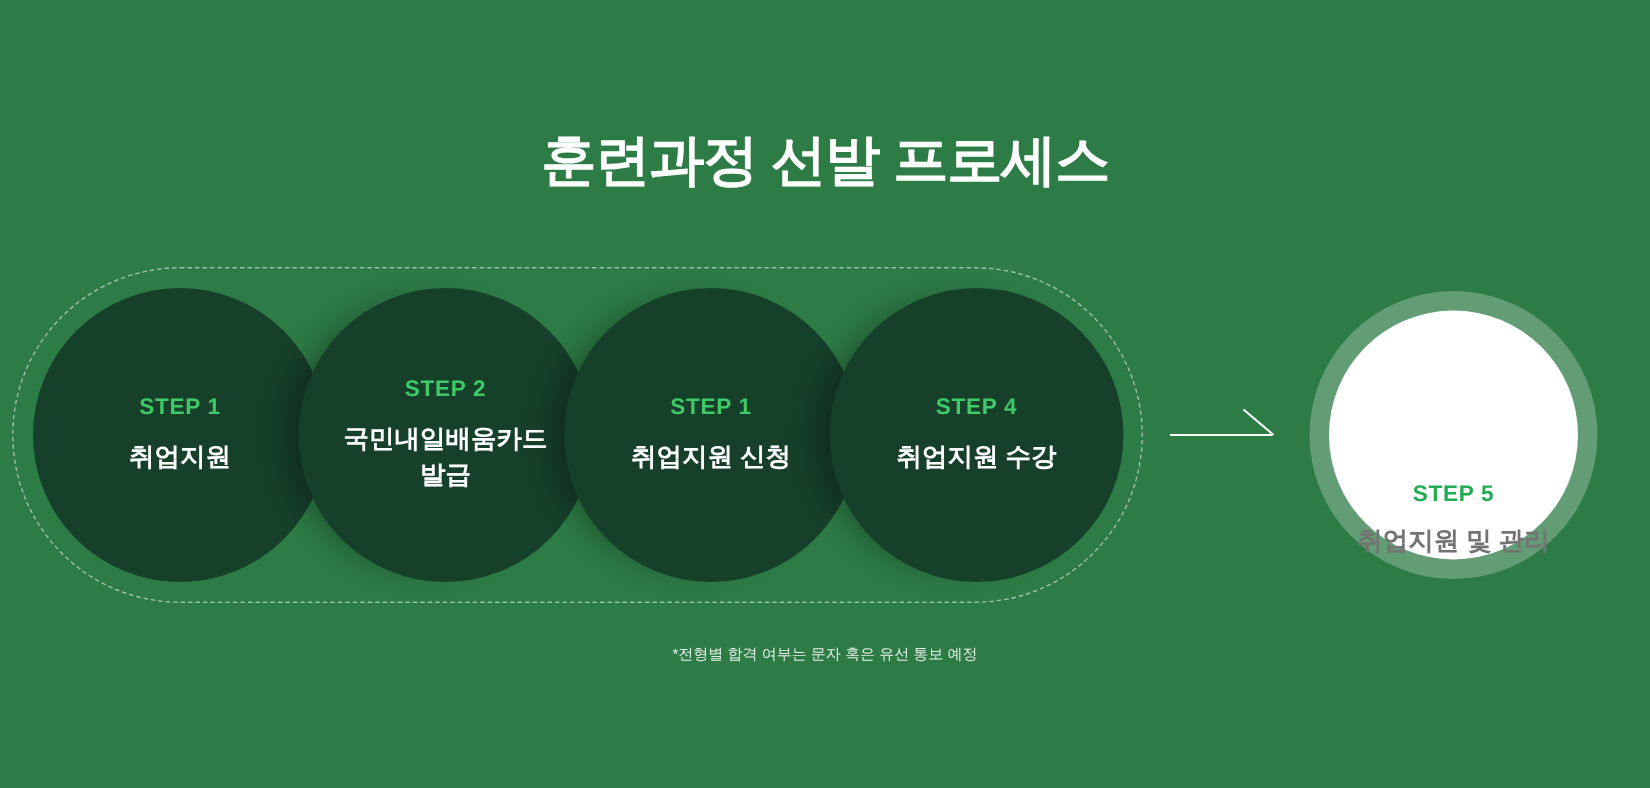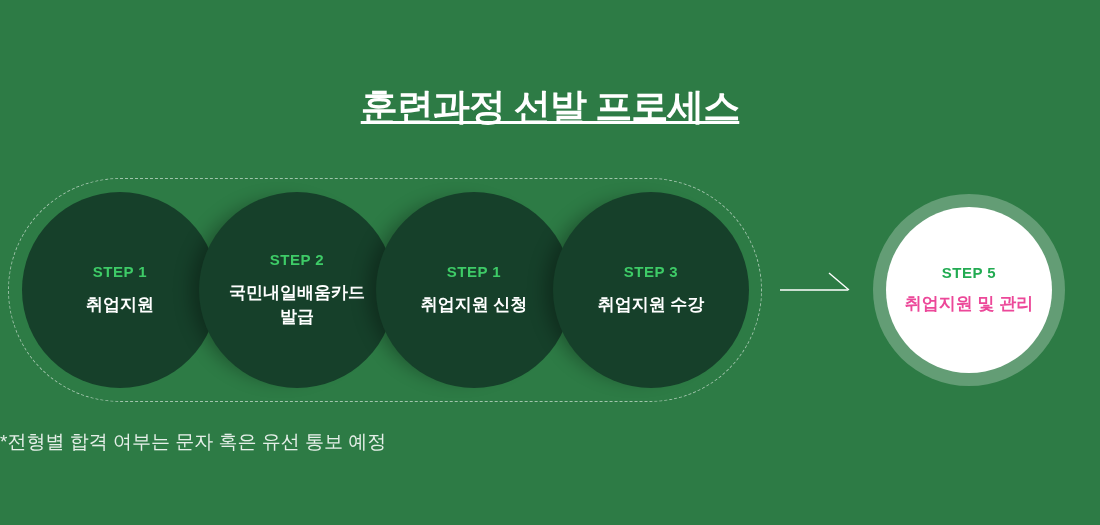--- a/index.html
+++ b/index.html
@@ -18,21 +18,20 @@
     position: absolute;
     top: 82px;
     left: 0;
     width: 100%;
     margin: 0;
     text-align: center;
     color: #ffffff;
     font-size: 37px;
     font-weight: 800;
     letter-spacing: -1px;
-    text-decoration: underline;
   }
   .dashed-group {
     position: absolute;
     left: 8px;
     top: 178px;
     width: 754px;
     height: 224px;
     box-sizing: border-box;
     border: 1px dashed rgba(255, 255, 255, 0.55);
     border-radius: 120px;
@@ -91,39 +90,40 @@
     justify-content: center;
   }
   .final-circle {
     width: 166px;
     height: 166px;
     border-radius: 50%;
     background: #ffffff;
     display: flex;
     flex-direction: column;
     align-items: center;
-    justify-content: center;
+    justify-content: flex-end;
     text-align: center;
   }
   .final-circle .step-label {
     color: #22ab52;
     margin-bottom: 11px;
   }
   .final-circle .step-text {
-    color: #ec4899;
+    color: #737373;
     max-width: 150px;
   }
   .footnote {
     position: absolute;
     top: 429px;
     left: 0;
     width: 100%;
     margin: 0;
+    text-align: center;
     color: rgba(255, 255, 255, 0.88);
-    font-size: 19px;
+    font-size: 10px;
     font-weight: 400;
   }
 </style>
 </head>
 <body>
 
 <h1 class="title">훈련과정 선발 프로세스</h1>
 
 <div class="dashed-group">
   <div class="circle">
@@ -132,21 +132,21 @@
   </div>
   <div class="circle">
     <div class="step-label">STEP 2</div>
     <div class="step-text">국민내일배움카드 발급</div>
   </div>
   <div class="circle">
     <div class="step-label">STEP 1</div>
     <div class="step-text">취업지원 신청</div>
   </div>
   <div class="circle">
-    <div class="step-label">STEP 3</div>
+    <div class="step-label">STEP 4</div>
     <div class="step-text">취업지원 수강</div>
   </div>
 </div>
 
 <svg class="arrow" width="74" height="60" viewBox="0 0 74 60" aria-hidden="true">
   <line x1="1" y1="32" x2="69" y2="32" stroke="#ffffff" stroke-width="1.4"></line>
   <line x1="50" y1="15" x2="70" y2="32" stroke="#ffffff" stroke-width="1.4"></line>
 </svg>
 
 <div class="final-ring">

